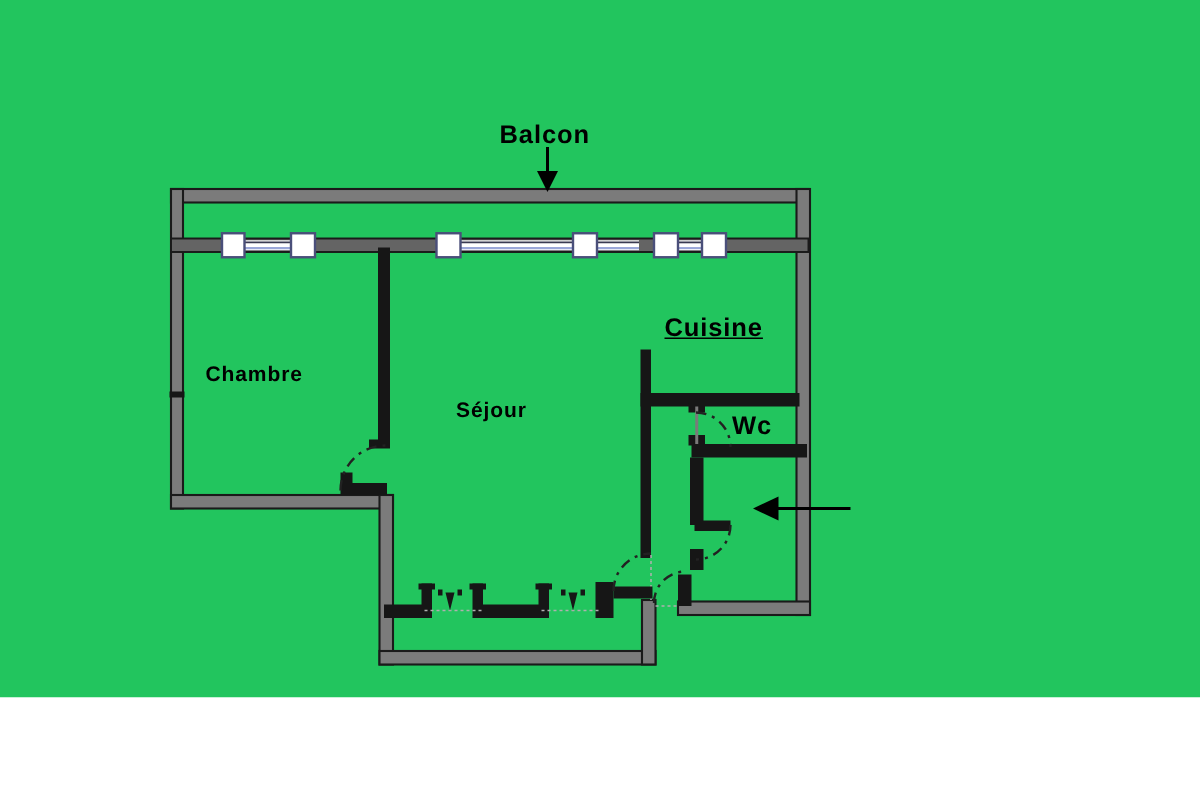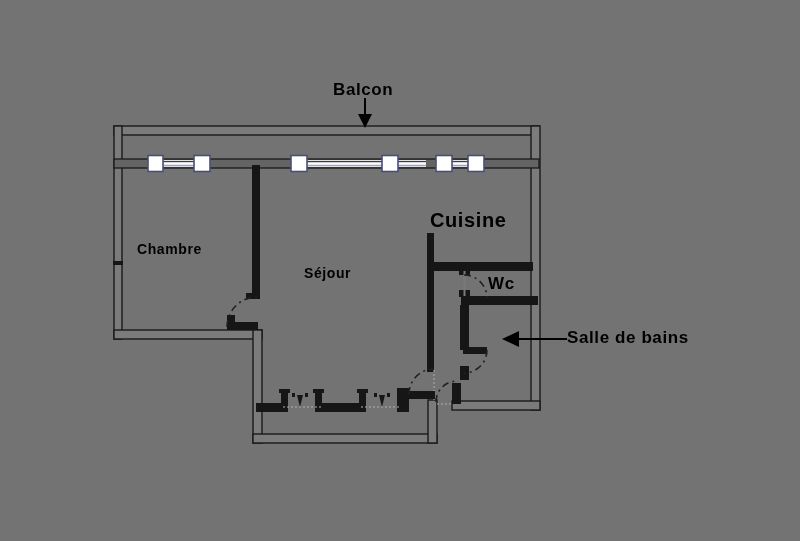--- a/index.html
+++ b/index.html
@@ -1,28 +1,28 @@
 <!DOCTYPE html>
 <html><head>
 <meta charset="utf-8">
 <style>
   html,body{margin:0;padding:0;background:#ffffff;}
   #canvas{
-    position:relative;width:800px;height:541px;background:#737373;overflow:hidden;
+    position:relative;width:800px;height:465px;background:#22c55e;overflow:hidden;
     font-family:"Liberation Sans","DejaVu Sans",sans-serif;
   }
   #plan-svg{position:absolute;left:0;top:0;}
   .lbl{
     position:absolute;color:#000;font-weight:bold;white-space:nowrap;
     font-size:14px;letter-spacing:0.6px;
   }
   .lbl-balcon{left:333px;top:80px;font-size:17px;}
   .lbl-chambre{left:137px;top:241px;}
   .lbl-sejour{left:304px;top:265px;}
-  .lbl-cuisine{left:430px;top:209px;font-size:20px;}
+  .lbl-cuisine{left:443px;top:209px;font-size:17px;text-decoration:underline;}
   .lbl-wc{left:488px;top:274px;font-size:17px;}
   .lbl-sdb{left:567px;top:328px;font-size:17px;}
 </style>
 </head>
 <body>
 
 <div id="canvas">
 
   <svg id="plan-svg" width="800" height="541" viewBox="0 0 800 541">
 
@@ -141,15 +141,14 @@
       <line x1="567" y1="339" x2="517" y2="339" stroke="#000" stroke-width="2"></line>
       <polygon points="519,331 519,347 502,339" fill="#000"></polygon>
     </g>
   </svg>
 
   <div class="lbl lbl-balcon">Balcon</div>
   <div class="lbl lbl-chambre">Chambre</div>
   <div class="lbl lbl-sejour">Séjour</div>
   <div class="lbl lbl-cuisine">Cuisine</div>
   <div class="lbl lbl-wc">Wc</div>
-  <div class="lbl lbl-sdb">Salle de bains</div>
 
 </div>
 
 </body></html>

